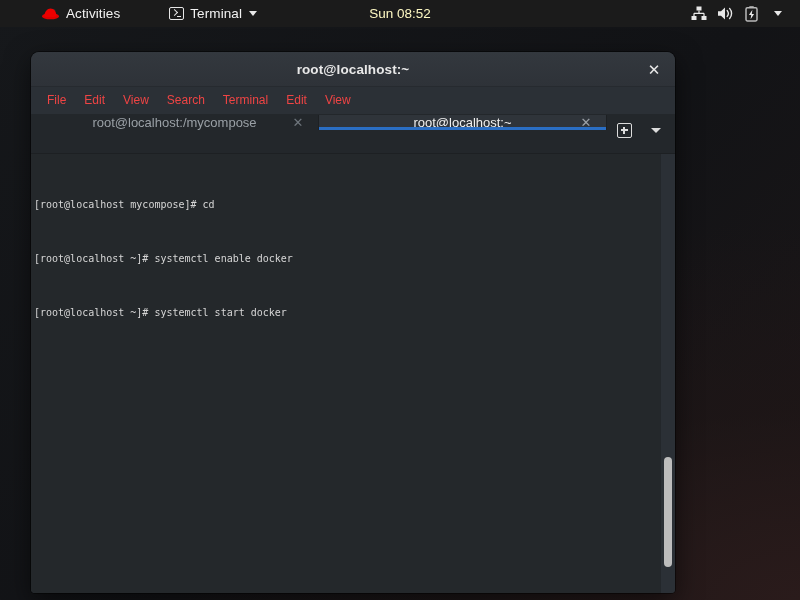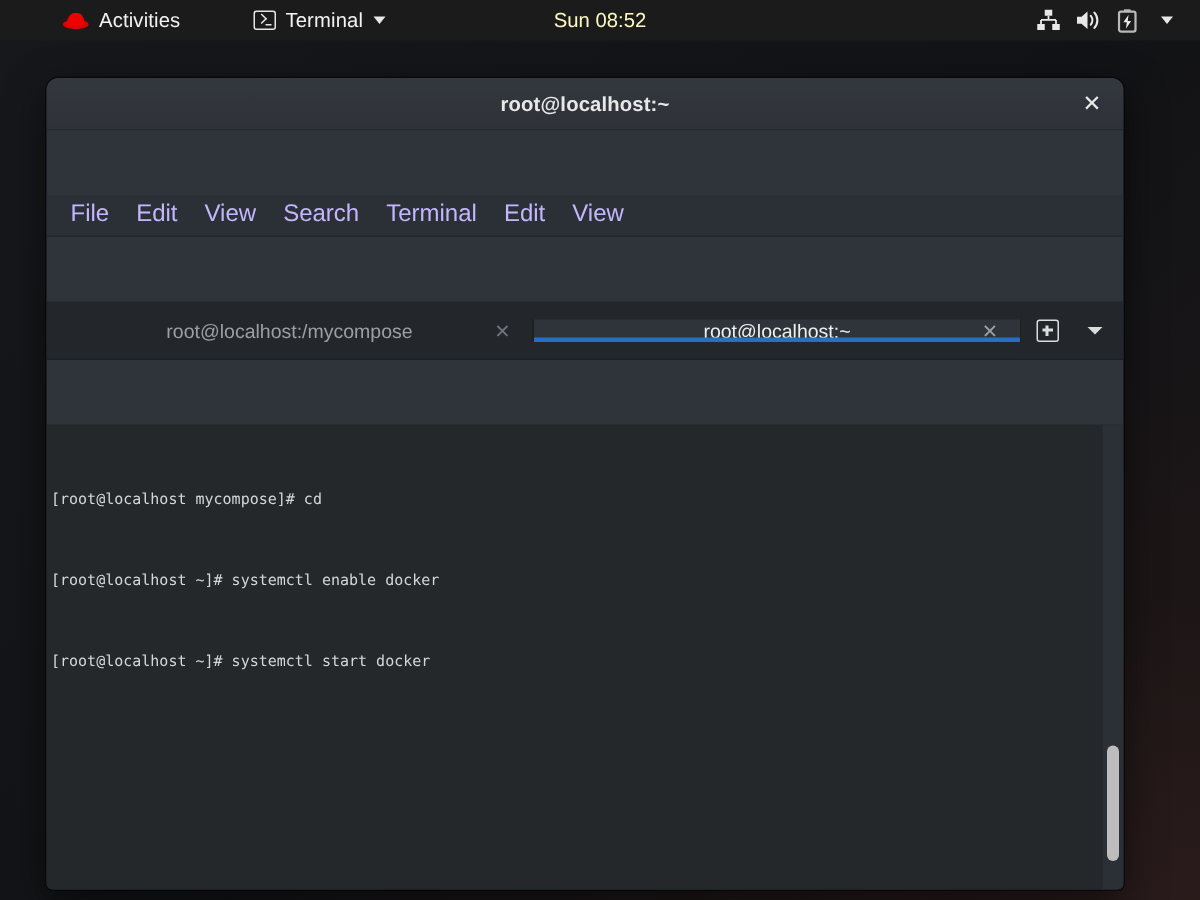--- a/index.html
+++ b/index.html
@@ -116,29 +116,28 @@
     gap: 0px;
     padding: 0 4px;
   }
   .tray-ico { display: flex; align-items: center; justify-content: center; width: 26px; height: 27px; }
 
   
   #window {
     position: absolute;
     left: 31px;
     top: 52px;
-    width: 718px;
+    width: 644px;
     height: 541px;
     border-radius: 8px 8px 4px 4px;
     background: #2f343a;
     box-shadow: 0 8px 26px rgba(0,0,0,0.55), 0 0 0 1px rgba(0,0,0,0.45);
     overflow: hidden;
     display: flex;
     flex-direction: column;
-    gap: 43px;
   }
 
   
   #titlebar {
     height: 34px;
     min-height: 34px;
     background: linear-gradient(180deg, #33383e 0%, #2e3238 100%);
     border-bottom: 1px solid #262a2f;
     display: flex;
     align-items: center;
@@ -169,35 +168,35 @@
   #menubar {
     height: 27px;
     min-height: 27px;
     background: #2b3036;
     display: flex;
     align-items: center;
     padding-left: 7px;
     border-bottom: 1px solid #23272b;
   }
   .menu-item {
-    font-size: 16px;
-    color: #c4b5fd;
+    font-size: 12px;
+    color: #ef4444;
     padding: 3px 9px;
     border-radius: 3px;
     cursor: default;
     line-height: 1.3;
   }
 
   
   #tabbar {
     height: 38px;
     min-height: 38px;
     background: #23272b;
     display: flex;
-    align-items: center;
+    align-items: flex-start;
     border-bottom: 1px solid #1d2023;
   }
   .tab {
     flex: 1 1 0;
     min-width: 0;
     position: relative;
     display: flex;
     align-items: center;
     justify-content: center;
     padding: 0 10px;

